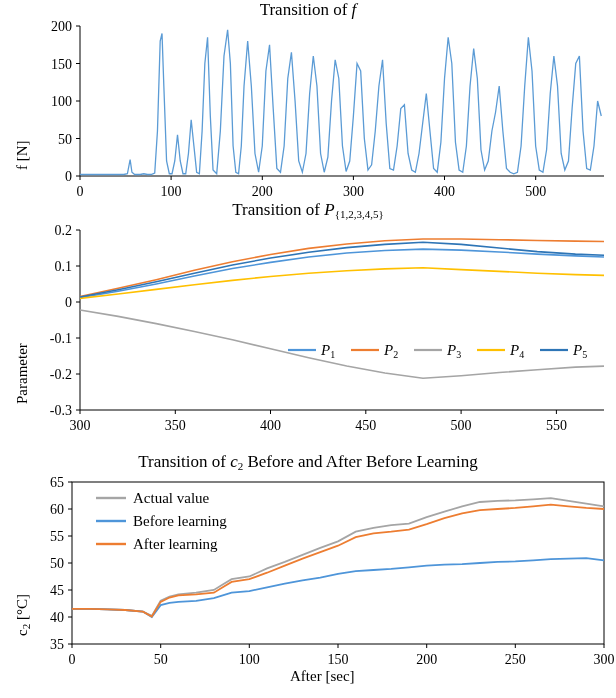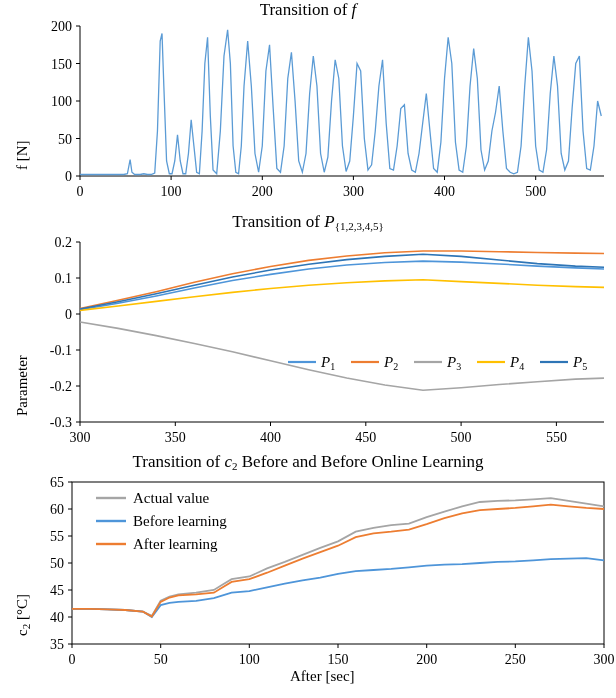--- a/index.html
+++ b/index.html
@@ -18,21 +18,21 @@
     position: relative;
     width: 547px;
     height: 698px;
   }
   .panel {
     position: absolute;
     left: 0;
     width: 616px;
   }
   #panel1 { top: 0px;   height: 212px; }
-  #panel2 { top: 212px; height: 240px; }
+  #panel2 { top: 200px; height: 240px; }
   #panel3 { top: 452px; height: 246px; }
 
   .chart-title {
     text-align: center;
     font-size: 17px;
     font-family: "Liberation Serif", serif;
     line-height: 20px;
     margin: 0;
     padding: 0;
   }
@@ -183,21 +183,21 @@
 
           <line x1="540" y1="126" x2="568" y2="126" stroke="#2E75B6" stroke-width="2.2"></line>
           <text class="legend-text" x="573" y="131"><tspan font-style="italic">P</tspan><tspan class="sb" dy="3" font-size="10">5</tspan></text>
         </g>
       </svg>
     </div>
   </div>
 
   <div class="panel" id="panel3">
     <div class="chart-title">
-      <span>Transition of </span><span class="it">c</span><span class="sub">2</span><span> Before and Before Online Learning</span>
+      <span>Transition of </span><span class="it">c</span><span class="sub">2</span><span> Before and After Before Learning</span>
     </div>
     <div class="plot-wrap">
       <div class="axis-label-y" style="left:14px; top:160px;">
         <span class="it">c</span><span class="sub">2</span><span> [°C]</span>
       </div>
       <svg width="616" height="222" viewBox="0 0 616 222">
 
         <rect x="72" y="6" width="532" height="162" fill="none" stroke="#000" stroke-width="1"></rect>
 
         <g>

